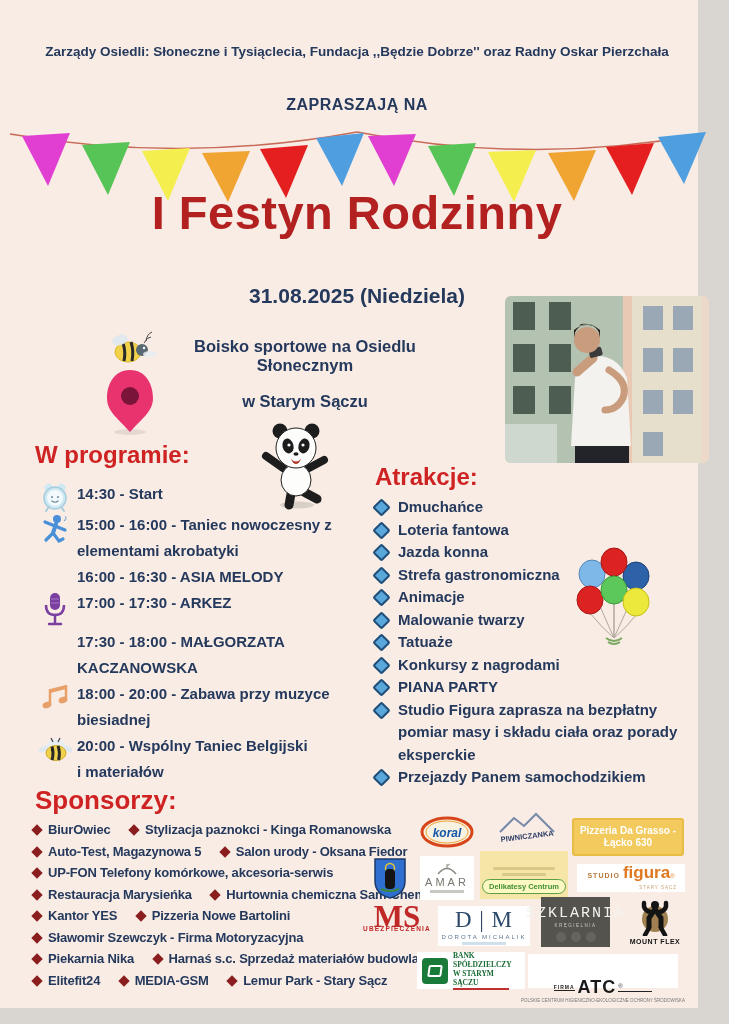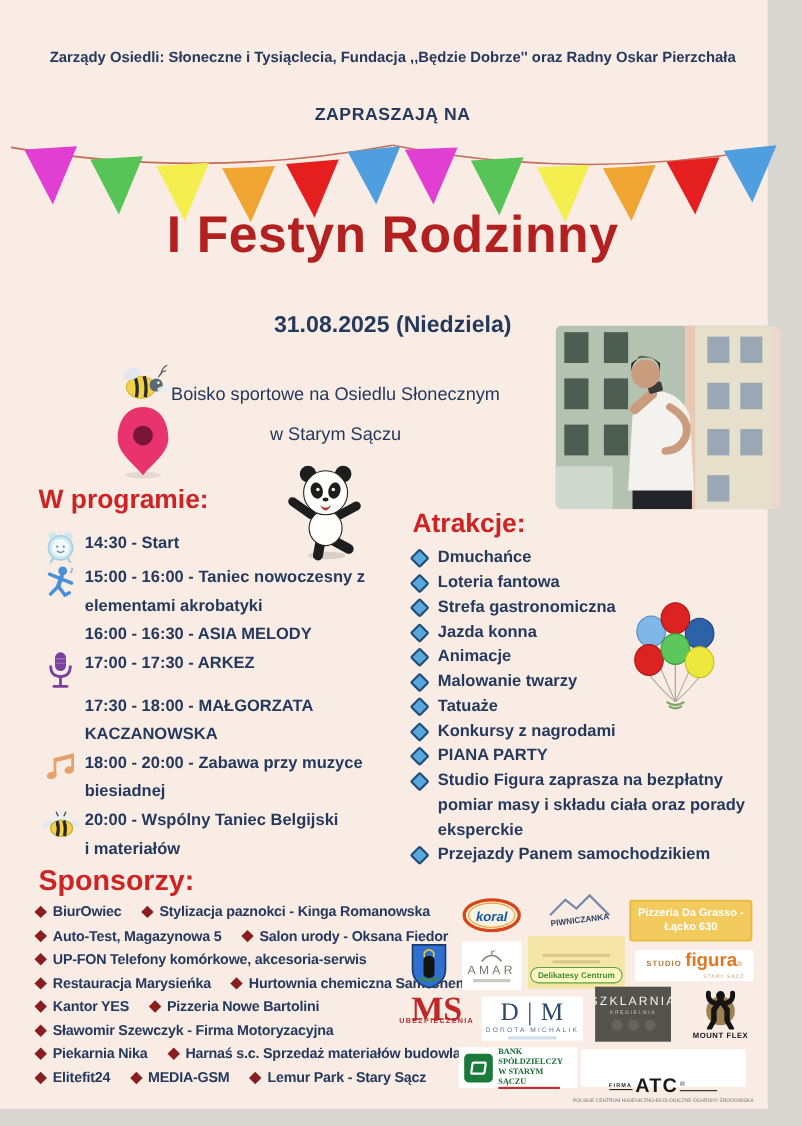--- a/index.html
+++ b/index.html
@@ -5,21 +5,21 @@
   * { margin:0; padding:0; box-sizing:border-box; }
   html,body { width:729px; height:1024px; }
   body { font-family:"Liberation Sans", sans-serif; background:#d9d5d1; position:relative; overflow:hidden; }
   .poster { position:absolute; left:0; top:0; width:698px; height:1008px; background:#f8ece5; }
   .organizers { position:absolute; left:0; top:44px; width:714px; text-align:center; font-size:13.5px; font-weight:bold; color:#25395c; }
   .invite { position:absolute; left:0; top:96px; width:714px; text-align:center; font-size:16px; font-weight:bold; letter-spacing:.5px; color:#25395c; }
   .bunting { position:absolute; left:0px; top:124px; }
   .title { position:absolute; left:0; top:185px; width:714px; text-align:center; font-size:47px; font-weight:bold; color:#b22020; letter-spacing:.5px; }
   .date { position:absolute; left:0; top:284px; width:714px; text-align:center; font-size:21px; font-weight:bold; color:#25395c; }
   .loc-icon { position:absolute; left:98px; top:328px; }
-  .loc-text { position:absolute; left:155px; top:350px; width:300px; text-align:center; font-size:16.5px; font-weight:normal; color:#25395c; }
+  .loc-text { position:absolute; left:155px; top:337px; width:300px; text-align:center; font-size:16.5px; font-weight:bold; color:#25395c; }
   .loc-text .l2 { display:block; margin-top:17px; }
   .photo { position:absolute; left:505px; top:296px; width:204px; height:167px; border-radius:6px; overflow:hidden; }
   .sec-heading { position:absolute; font-size:24px; font-weight:bold; color:#cf2323; }
   .panda { position:absolute; left:253px; top:418px; }
   .program-list { position:absolute; left:33px; top:481px; width:340px; }
   .p-row { display:flex; align-items:flex-start; }
   .p-icon { width:44px; flex:0 0 44px; display:flex; justify-content:center; padding-top:1px; }
   .p-text { font-size:15px; font-weight:bold; color:#25395c; line-height:26px; }
   .p-text span { display:block; }
   .attractions-list { position:absolute; left:375px; top:496px; width:318px; }
@@ -48,21 +48,21 @@
   .figura .rg { font-size:6px; color:#e07820; }
   .figura .sub { position:absolute; right:8px; bottom:2px; font-size:4.5px; color:#c8a070; letter-spacing:1px; }
   .ms { left:356px; top:902px; width:82px; height:44px; text-align:center; }
   .ms .big { font-family:"Liberation Serif", serif; font-size:31px; font-weight:bold; color:#c02828; line-height:30px; }
   .ms .sub { font-size:6.5px; font-weight:bold; color:#c02828; letter-spacing:1.2px; margin-top:-7px; }
   .dm { left:438px; top:906px; width:92px; height:40px; }
   .dm .ini { font-family:"Liberation Serif", serif; font-size:23px; color:#2e4a6b; letter-spacing:1px; }
   .dm .nm { font-size:6px; letter-spacing:2px; color:#5a748e; margin-top:1px; }
   .dm .bar { width:44px; height:3px; background:#cfe0ea; margin-top:2px; }
   .szk { left:541px; top:897px; width:69px; height:50px; background:#55534e; display:flex; flex-direction:column; align-items:center; padding-top:8px; position:absolute; }
-  .szk .w1 { font-size:11px; letter-spacing:2px; color:#f2f2ee; font-weight:300; }
+  .szk .w1 { font-size:15px; letter-spacing:2px; color:#f2f2ee; font-weight:300;font-family:Liberation Mono, monospace; }
   .szk .w2 { font-size:4.5px; letter-spacing:1.5px; color:#c9c9c4; margin-top:1px; }
   .szk .dots { display:flex; gap:5px; margin-top:4px; }
   .szk .dots i { width:10px; height:10px; border-radius:50%; background:#66645e; display:block; }
   .mflex { left:626px; top:898px; width:58px; height:48px; text-align:center; }
   .mflex .word { font-size:7px; font-weight:bold; color:#141414; letter-spacing:.5px; margin-top:-2px; }
   .bank { left:417px; top:952px; width:108px; height:37px; background:#fff; display:flex; align-items:center; padding:3px 5px; }
   .bank .sq { width:26px; height:26px; background:#1a7a3a; border-radius:4px; flex:0 0 26px; display:flex; align-items:center; justify-content:center; margin-right:5px; }
   .bank .bk { width:14px; height:12px; border:2px solid #fff; border-radius:2px; transform:skewX(-8deg); }
   .bank .tx { font-family:"Liberation Serif", serif; font-size:7.5px; font-weight:bold; color:#1a6a34; line-height:9px; }
   .bank .red { width:56px; height:2px; background:#c03030; margin-top:1px; }
@@ -280,25 +280,25 @@
     <div class="a-row">
         <i class="a-dia"></i>
         <span class="a-text">Dmuchańce</span>
       </div>
     <div class="a-row">
         <i class="a-dia"></i>
         <span class="a-text">Loteria fantowa</span>
       </div>
     <div class="a-row">
         <i class="a-dia"></i>
+        <span class="a-text">Jazda konna</span>
+      </div>
+    <div class="a-row">
+        <i class="a-dia"></i>
         <span class="a-text">Strefa gastronomiczna</span>
-      </div>
-    <div class="a-row">
-        <i class="a-dia"></i>
-        <span class="a-text">Jazda konna</span>
       </div>
     <div class="a-row">
         <i class="a-dia"></i>
         <span class="a-text">Animacje</span>
       </div>
     <div class="a-row">
         <i class="a-dia"></i>
         <span class="a-text">Malowanie twarzy</span>
       </div>
     <div class="a-row">

